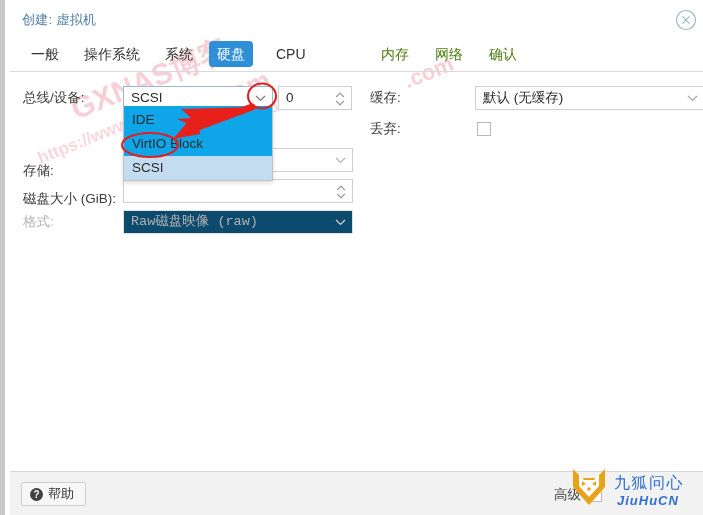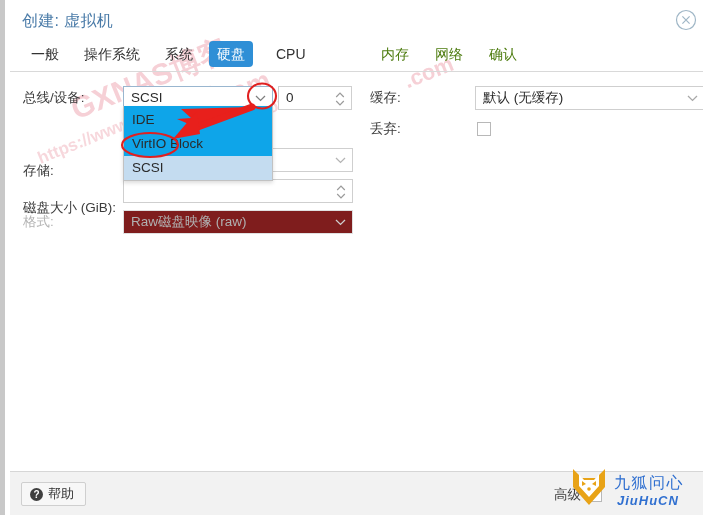--- a/index.html
+++ b/index.html
@@ -54,21 +54,21 @@
   
   .hdr {
     position: absolute;
     left: 5px; top: 0;
     width: 698px; height: 70px;
     z-index: 3;
   }
   .title {
     position: absolute;
     left: 12px; top: 11px;
-    font-size: 16px;
+    font-size: 13px;
     color: #4a7ba8;
     letter-spacing: .3px;
   }
   .close-btn {
     position: absolute;
     right: 11px; top: 9px;
     width: 22px; height: 22px;
     cursor: pointer;
   }
 
@@ -140,21 +140,21 @@
     color: #2b2b2b;
     line-height: 22px;
   }
   .field .val {
     position: absolute;
     left: 7px; top: 0;
     line-height: 22px;
     font-size: 13.5px;
     white-space: nowrap;
   }
-  .field.disabled { background: #7f1d1d; border-color: #e0e0e0; }
+  .field.disabled { background: #0c4a6e; border-color: #e0e0e0; font-family: Liberation Mono, monospace; }
   .field.disabled .val { color: #b0b0b0; }
 
   .field.focus { border-color: #99b6cf; }
 
   
   .chev {
     position: absolute;
     right: 6px; top: 7px;
     width: 11px; height: 8px;
   }
@@ -334,21 +334,21 @@
           <span class="val"></span>
           <span class="chev">
             <svg width="11" height="8" viewBox="0 0 11 8">
                 <path d="M1 2 L5.5 6.4 L10 2" fill="none" stroke="#b4b4b4" stroke-width="1.3"></path>
               </svg>
           </span>
         </div>
       </div>
 
       <div class="row" style="left:0; top:107px; width:345px;">
-        <div class="lbl" style="left:13px; top:17px;">磁盘大小 (GiB):</div>
+        <div class="lbl" style="left:13px; top:8px;">磁盘大小 (GiB):</div>
         <div class="field" style="left:113px; top:0; width:230px;">
           <span class="val"></span>
           <span class="spin">
             <svg width="10" height="16" viewBox="0 0 10 16">
               <path d="M1.2 6 L5 2.2 L8.8 6" fill="none" stroke="#9a9a9a" stroke-width="1.2"></path>
               <path d="M1.2 10 L5 13.8 L8.8 10" fill="none" stroke="#9a9a9a" stroke-width="1.2"></path>
             </svg>
           </span>
         </div>
       </div>

